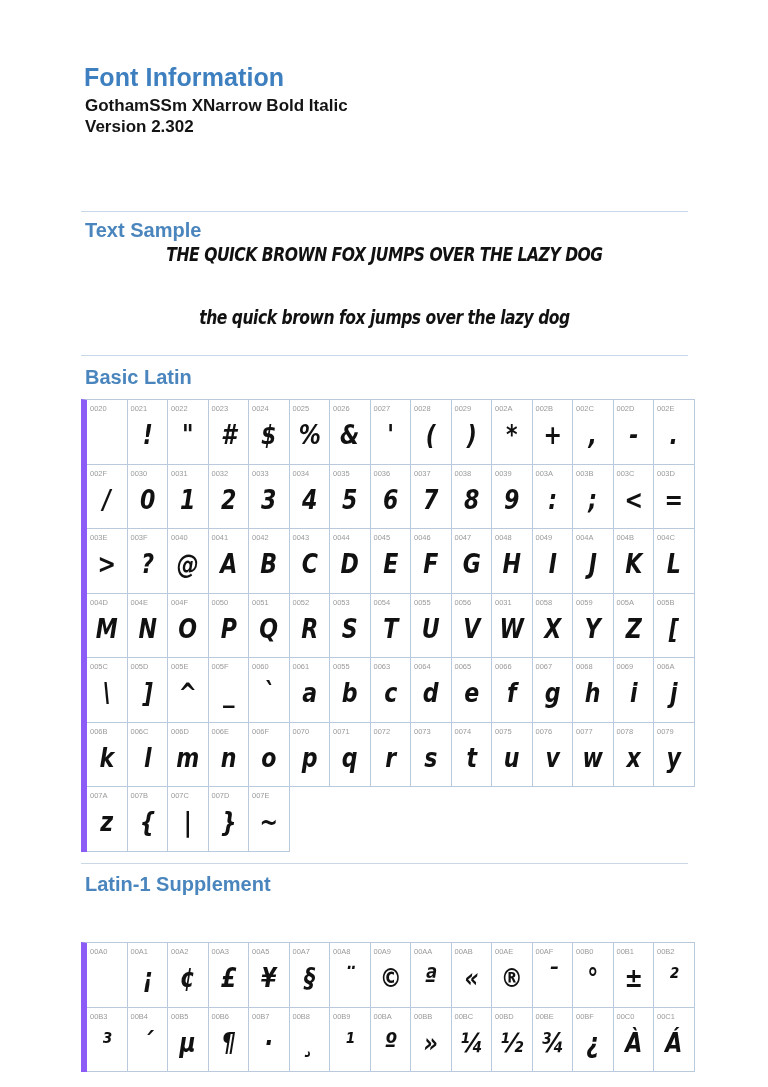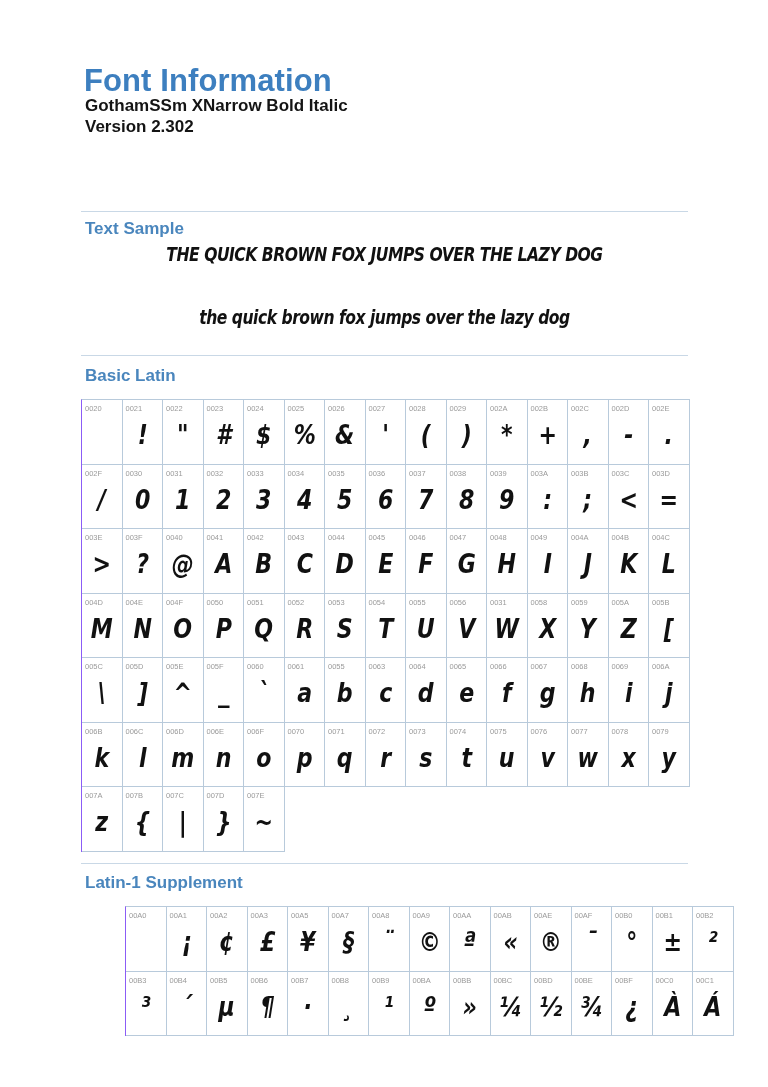--- a/index.html
+++ b/index.html
@@ -1,29 +1,29 @@
 <!DOCTYPE html>
 <html><head>
 <meta charset="utf-8">
 <style>
   html, body { margin: 0; padding: 0; background: #ffffff; }
   body { width: 768px; height: 1087px; position: relative; overflow: hidden;
          font-family: "Liberation Sans", sans-serif; color: #111; }
-  .title { position: absolute; left: 84px; top: 63px; font-size: 31px; font-weight: bold;
+  .title { position: absolute; left: 84px; top: 63px; font-size: 25px; font-weight: bold;
            color: #3d7fbf; letter-spacing: 0.1px; }
   .info { position: absolute; left: 85px; top: 96px; font-size: 17px; font-weight: bold;
           line-height: 20.5px; color: #141414; }
   .info div { white-space: nowrap; }
   .rule { position: absolute; left: 81px; width: 607px; height: 1px; background: #c9d8e6; }
-  .section { position: absolute; left: 85px; font-size: 17px; font-weight: bold; color: #4a86bd; }
+  .section { position: absolute; left: 85px; font-size: 20px; font-weight: bold; color: #4a86bd; }
   .sample { position: absolute; left: 81px; width: 607px; text-align: center;
             font-family: "DejaVu Sans", sans-serif; font-weight: bold; font-style: italic;
             color: #111; letter-spacing: -0.6px; transform: scaleX(0.82); transform-origin: center; }
   .grid { position: absolute; left: 81px; display: grid; border-top: 1px solid #b8cadb;
-          border-left: 1px solid #8b5cf6; }
+          border-left: 6px solid #8b5cf6; }
   .cell { position: relative; border-right: 1px solid #b8cadb; border-bottom: 1px solid #b8cadb;
           box-sizing: border-box; width: 40.5px; height: 64.5px; background: #fff; }
   .code { position: absolute; left: 3px; top: 4px; font-size: 7.5px; color: #9a9a9a;
           font-family: "Liberation Sans", sans-serif; }
   .glyph { position: absolute; left: 0; right: 0; top: 20px; text-align: center;
            font-family: "DejaVu Sans", sans-serif; font-weight: bold; font-style: italic;
            font-size: 26px; color: #111; transform: scaleX(0.85); }
 </style>
 </head>
 <body>
@@ -419,21 +419,21 @@
       <span class="glyph">}</span>
     </div>
     <div class="cell">
       <span class="code">007E</span>
       <span class="glyph">~</span>
     </div>
   </div>
 
 <div class="rule" style="top:863px"></div>
 <div class="section" style="top:873px">Latin-1 Supplement</div>
-<div class="grid" id="grid-latin1" style="top:906px; grid-template-columns: repeat(15, 40.5px); margin-left: 44px;">
+<div class="grid" id="grid-latin1" style="top:942px; grid-template-columns: repeat(15, 40.5px);">
     <div class="cell">
       <span class="code">00A0</span>
       <span class="glyph"> </span>
     </div>
     <div class="cell">
       <span class="code">00A1</span>
       <span class="glyph">¡</span>
     </div>
     <div class="cell">
       <span class="code">00A2</span>

